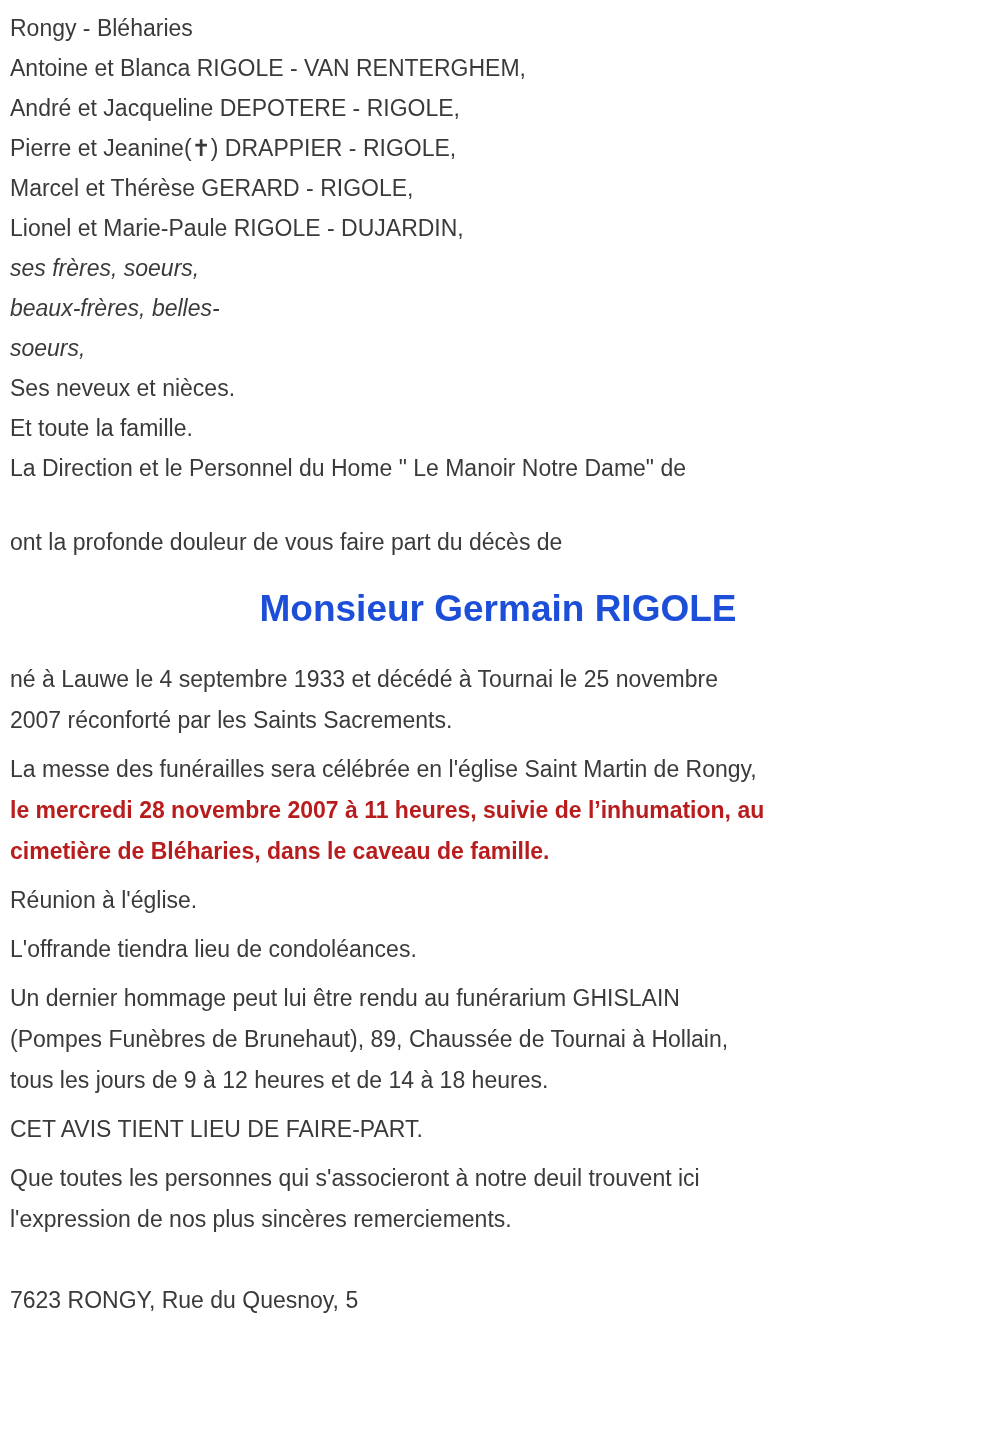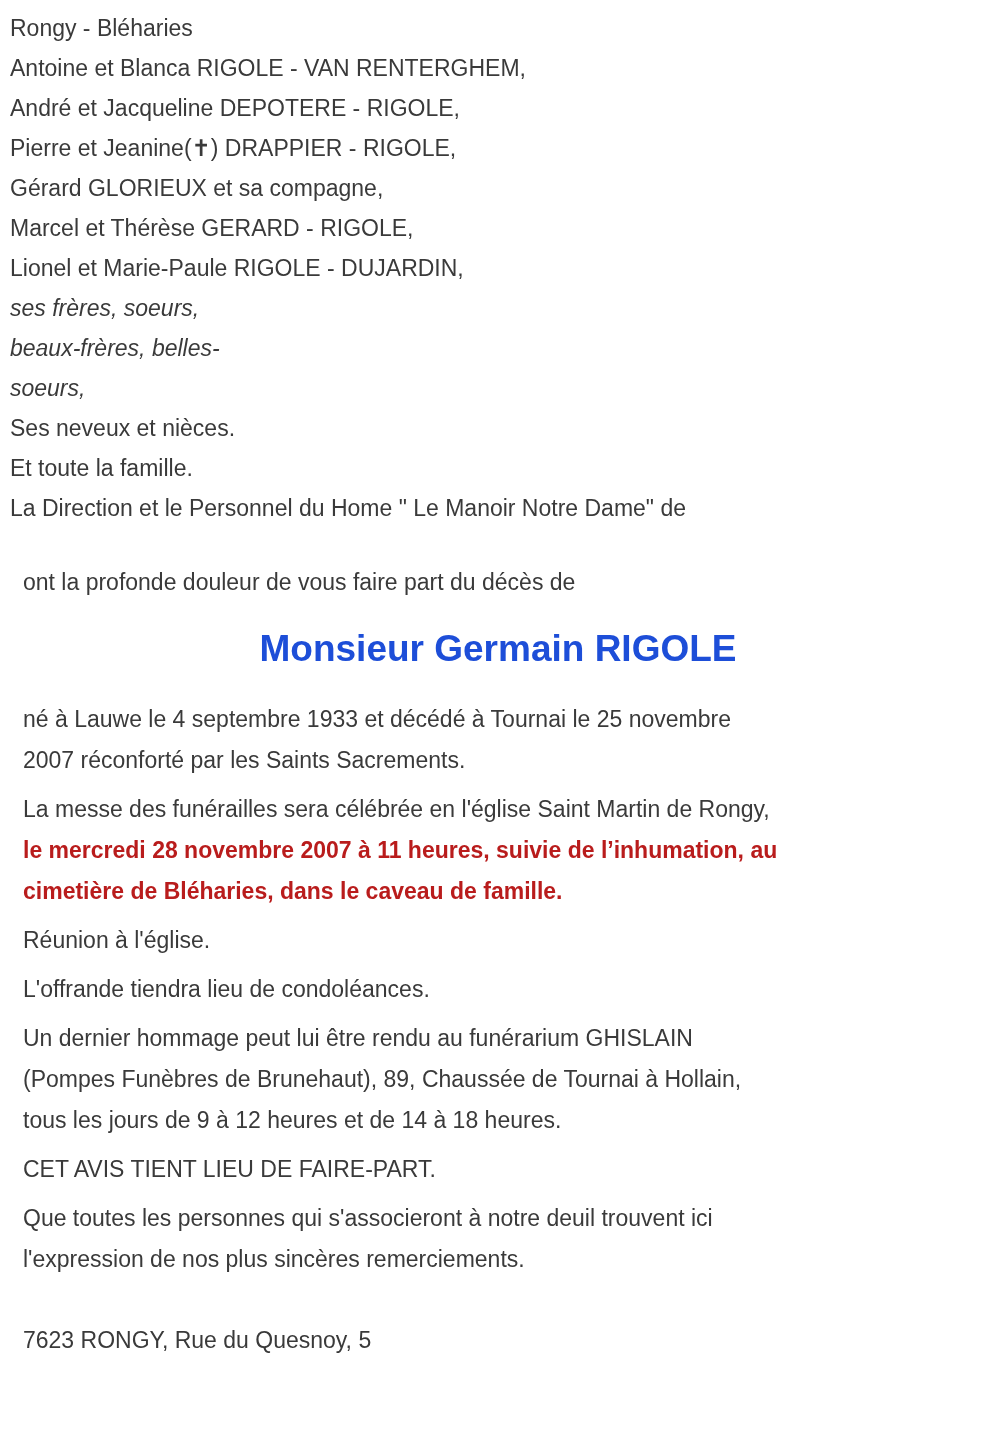--- a/index.html
+++ b/index.html
@@ -17,21 +17,21 @@
     line-height: 40px;
     white-space: nowrap;
   }
   .relations {
     font-style: italic;
   }
   .relations .line { white-space: normal; }
   p.para {
     font-size: 23px;
     line-height: 41px;
-    margin: 0 0 8px 13px;
+    margin: 0 0 8px 0;
   }
   p.intro-para { margin-top: 34px; }
   h1.deceased {
     font-size: 37px;
     line-height: 44px;
     font-weight: 700;
     color: #1d4ed8;
     margin: 24px 0 28px 0;
     text-align: center;
   }
@@ -42,21 +42,20 @@
 <body>
 
 <div class="page">
 
   <div class="line">Rongy - Bléharies</div>
 
   <div>
     <div class="line">Antoine et Blanca RIGOLE - VAN RENTERGHEM,</div>
     <div class="line">André et Jacqueline DEPOTERE - RIGOLE,</div>
     <div class="line">Pierre et Jeanine(✝) DRAPPIER - RIGOLE,</div>
-    <div class="line">Gérard GLORIEUX et sa compagne,</div>
     <div class="line">Marcel et Thérèse GERARD - RIGOLE,</div>
     <div class="line">Lionel et Marie-Paule RIGOLE - DUJARDIN,</div>
   </div>
 
   <div class="relations">
     <div class="line">ses frères, soeurs,</div>
     <div class="line">beaux-frères, belles-</div>
     <div class="line">soeurs,</div>
   </div>
 

